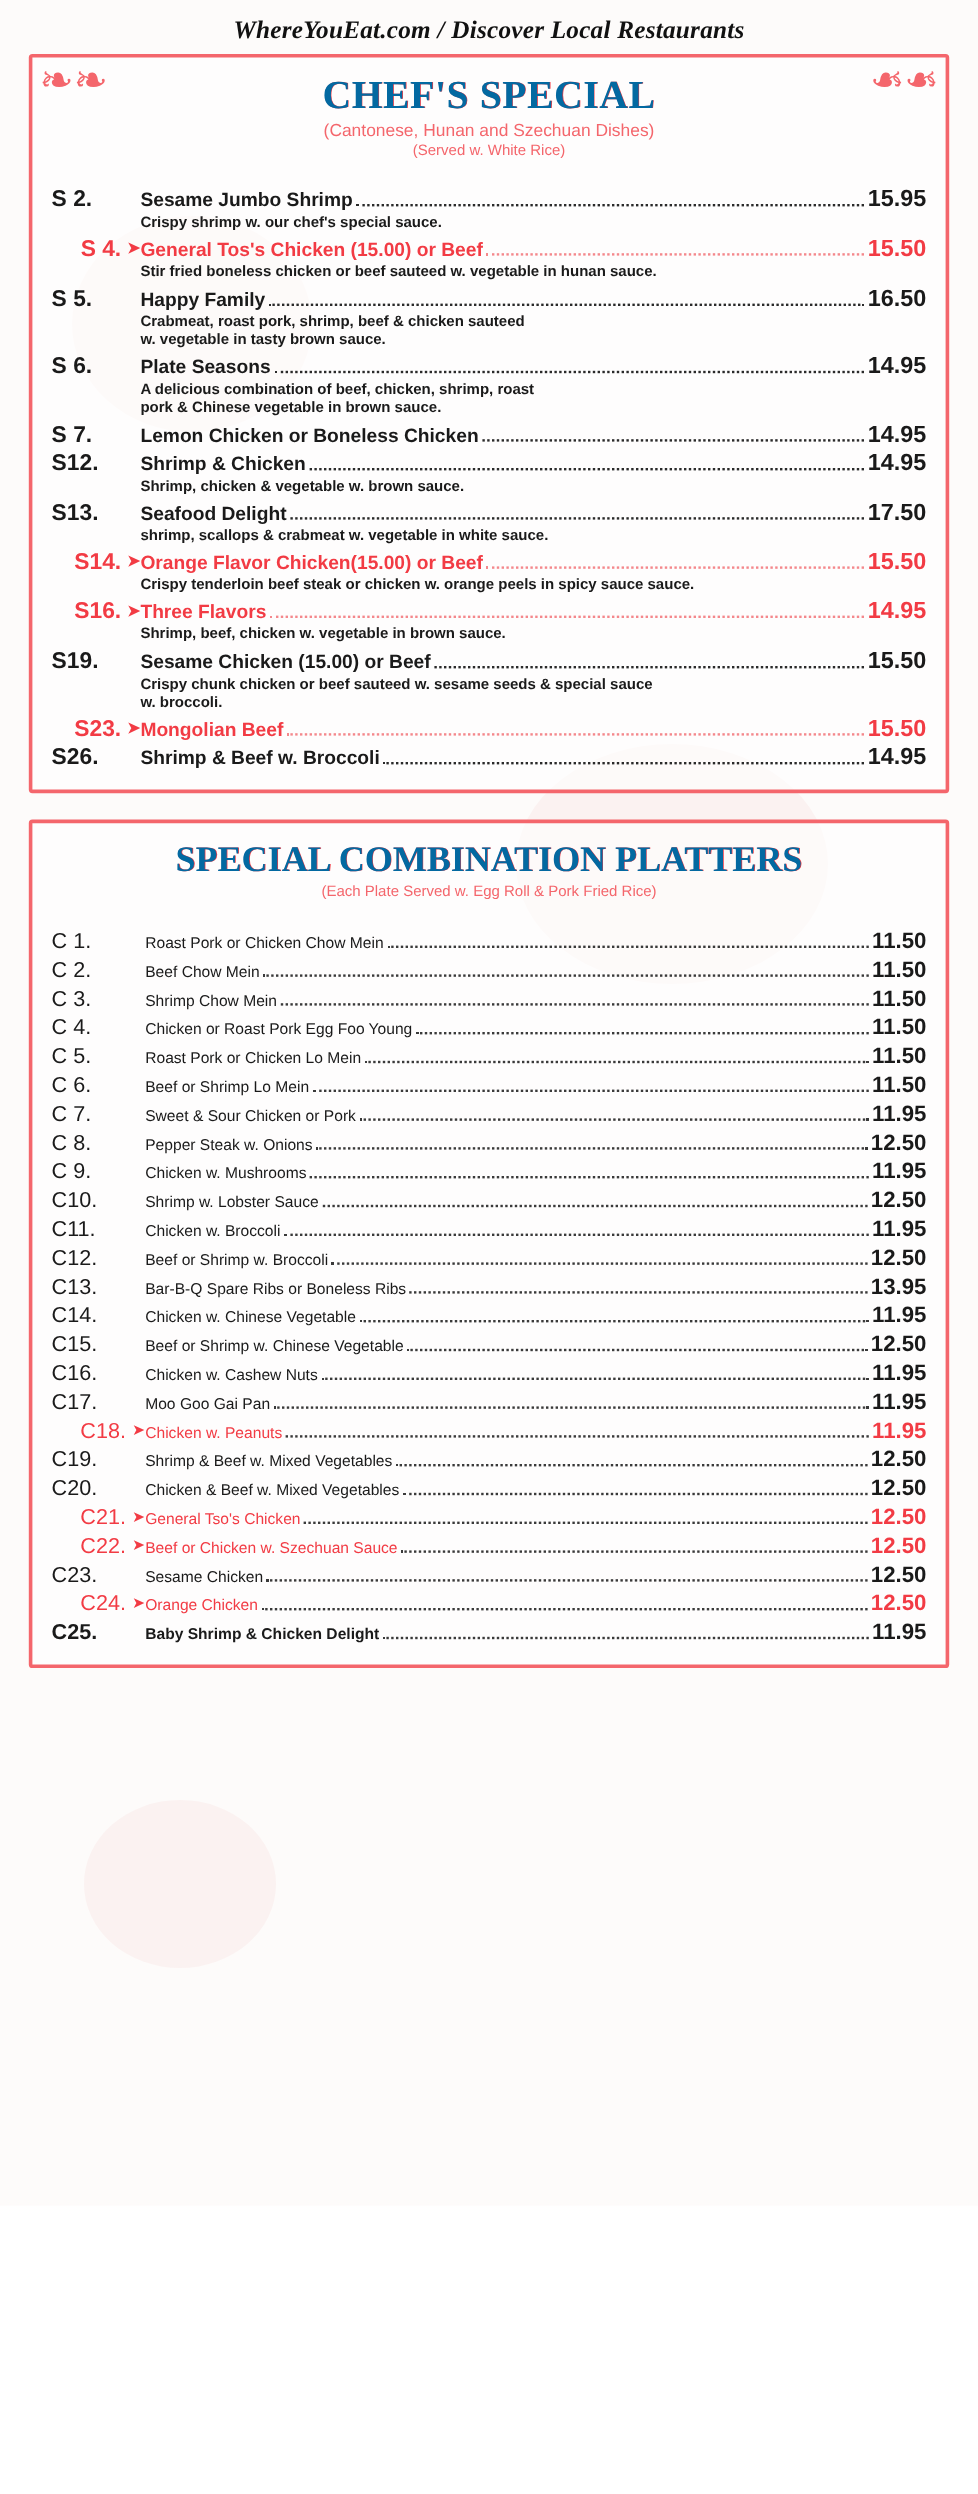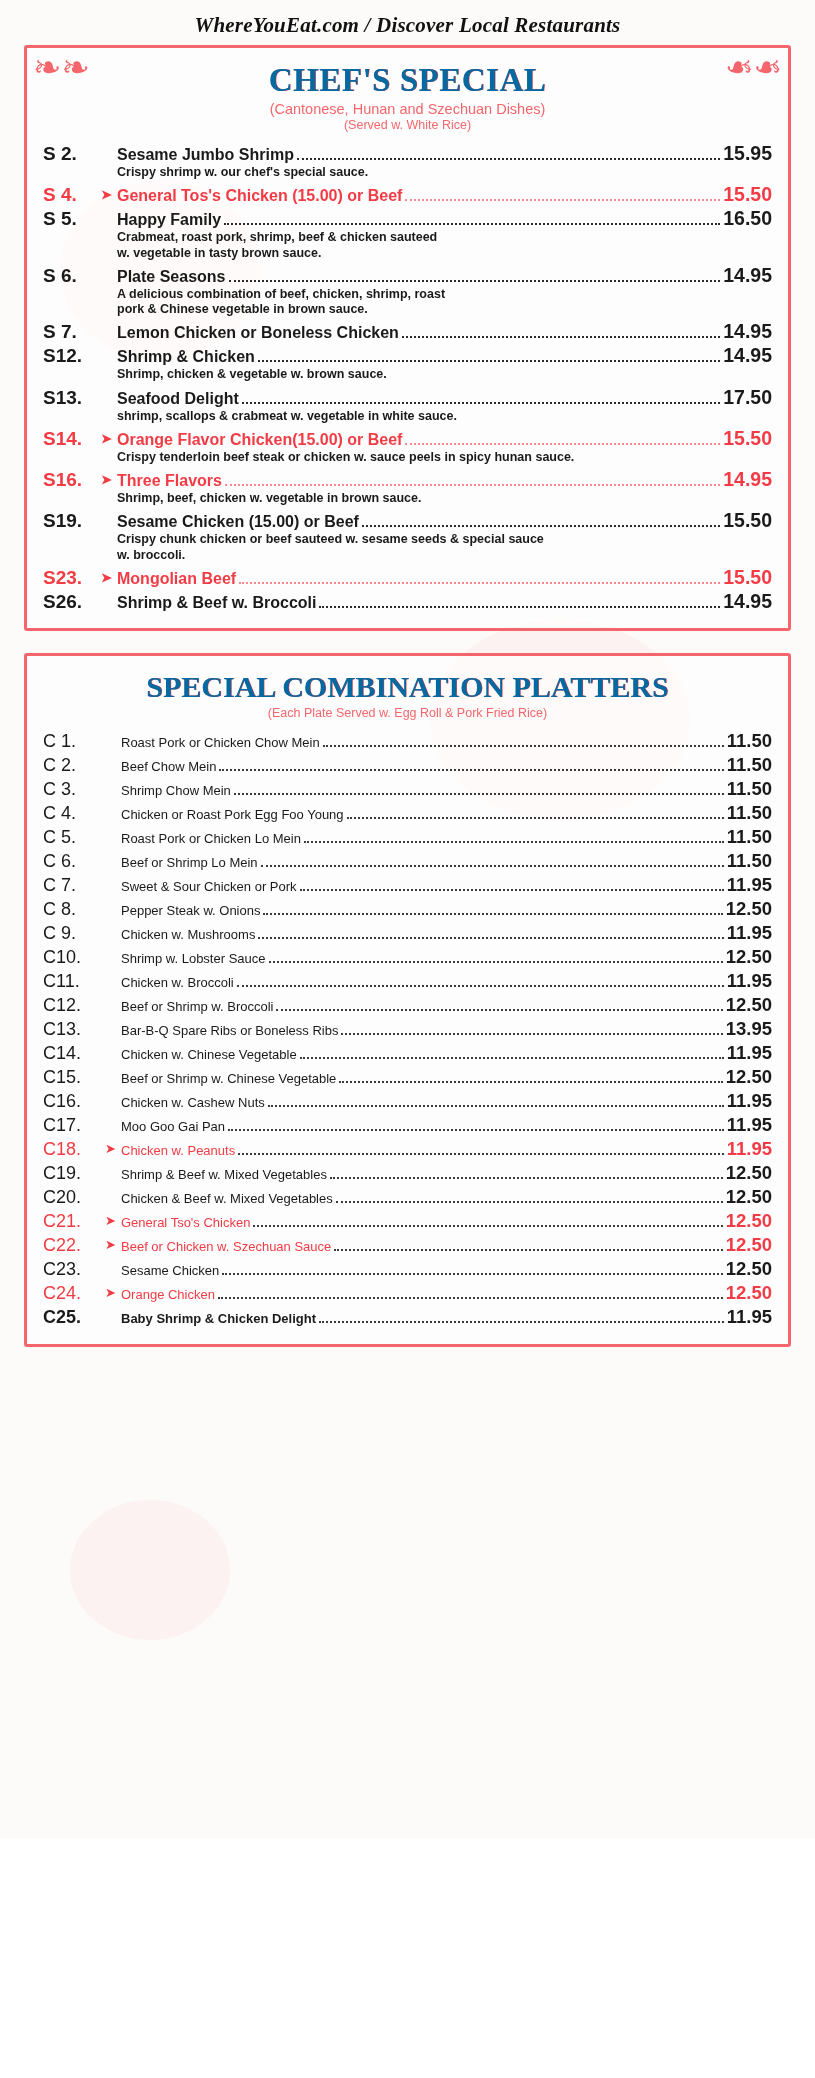--- a/index.html
+++ b/index.html
@@ -75,21 +75,21 @@
     text-align: center;
     color: #f4666c;
     font-size: 14.5px;
     font-family: "Liberation Sans", sans-serif;
     margin: 1px 0;
   }
   .panel-sub.small {
     font-size: 12.5px;
   }
   .items {
-    margin-top: 10px;
+    margin-top: 23px;
   }
   .item {
     margin-bottom: 1px;
   }
   .item-line {
     display: flex;
     align-items: baseline;
     font-weight: bold;
     color: #1a1a1a;
   }
@@ -130,20 +130,21 @@
   }
   .desc {
     color: #1a1a1a;
     font-size: 12.5px;
     font-weight: bold;
     line-height: 1.22;
     margin: 0 0 3px 74px;
   }
   .red .item-line, .red .price, .red .name, .red .code {
     color: #f23b44;
+    text-align: right;
   }
   .red .dots {
     border-bottom-color: #f4888c;
   }
 
   
   .combo .code {
     width: 62px;
     font-size: 18px;
   }
@@ -205,20 +206,21 @@
             <div class="desc">Crispy shrimp w. our chef's special sauce.</div>
           </div>
           <div class="item red">
             <div class="item-line">
               <span class="code">S 4.</span>
               <span class="ptr">➤</span>
               <span class="name">General Tos's Chicken (15.00) or Beef</span>
               <span class="dots"></span>
               <span class="price">15.50</span>
             </div>
+            <div class="desc">Stir fried boneless chicken or beef sauteed w. vegetable in hunan sauce.</div>
           </div>
           <div class="item">
             <div class="item-line">
               <span class="code">S 5.</span>
               <span class="ptr empty">&nbsp;</span>
               <span class="name">Happy Family</span>
               <span class="dots"></span>
               <span class="price">16.50</span>
             </div>
             <div class="desc">Crabmeat, roast pork, shrimp, beef &amp; chicken sauteed<br>w. vegetable in tasty brown sauce.</div>
@@ -263,21 +265,21 @@
             <div class="desc">shrimp, scallops &amp; crabmeat w. vegetable in white sauce.</div>
           </div>
           <div class="item red">
             <div class="item-line">
               <span class="code">S14.</span>
               <span class="ptr">➤</span>
               <span class="name">Orange Flavor Chicken(15.00) or Beef</span>
               <span class="dots"></span>
               <span class="price">15.50</span>
             </div>
-            <div class="desc">Crispy tenderloin beef steak or chicken w. sauce peels in spicy hunan sauce.</div>
+            <div class="desc">Crispy tenderloin beef steak or chicken w. orange peels in spicy sauce sauce.</div>
           </div>
           <div class="item red">
             <div class="item-line">
               <span class="code">S16.</span>
               <span class="ptr">➤</span>
               <span class="name">Three Flavors</span>
               <span class="dots"></span>
               <span class="price">14.95</span>
             </div>
             <div class="desc">Shrimp, beef, chicken w. vegetable in brown sauce.</div>

